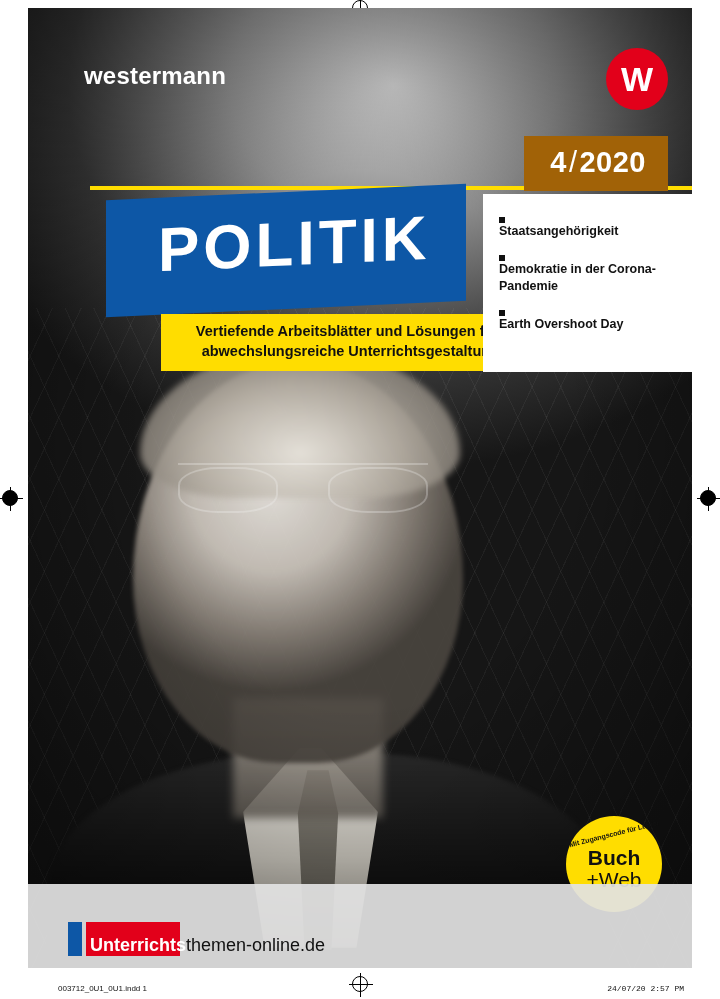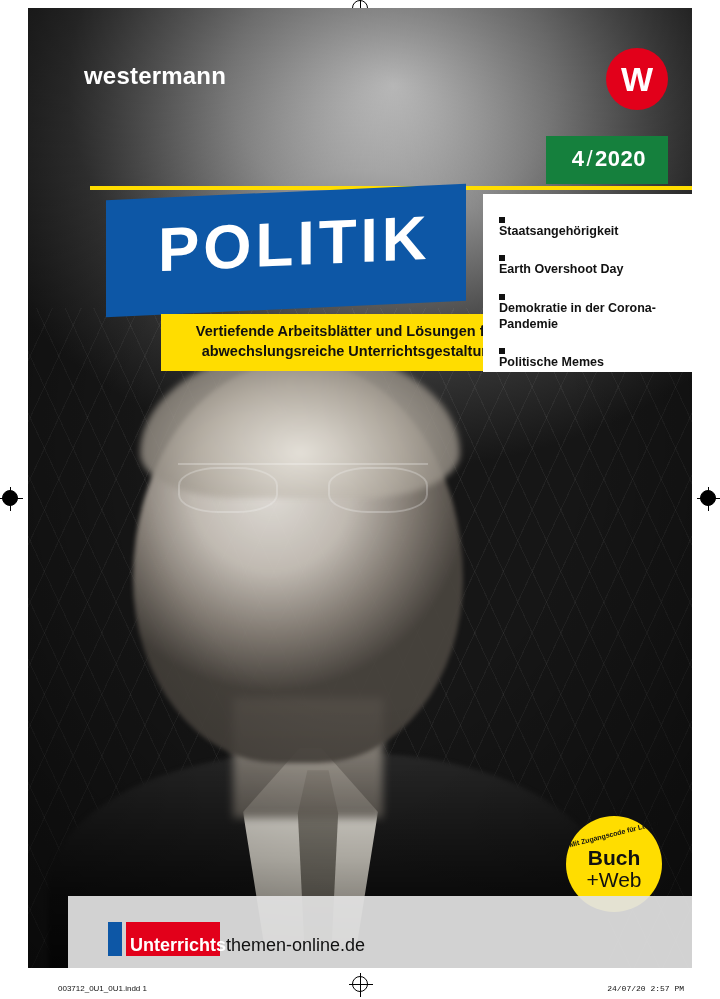--- a/index.html
+++ b/index.html
@@ -167,24 +167,24 @@
     position: absolute;
     left: 62px; top: 178px;
     width: 602px; height: 4px;
     background: #ffdd00;
   }
 
   
   #issue-box {
     position: absolute;
     right: 24px; top: 128px;
-    background: #15803d;
+    background: #a16207;
     color: #ffffff;
     padding: 10px 22px 12px 26px;
-    font-size: 22px;
+    font-size: 29px;
     font-weight: 700;
     letter-spacing: 0.5px;
   }
   #issue-box .sep { font-weight: 400; padding: 0 2px; }
 
   
   #title-block {
     position: absolute;
     left: 78px; top: 184px;
     width: 360px; height: 117px;
@@ -239,23 +239,22 @@
     width: 6px; height: 6px;
     background: #111;
     margin: 5px 8px 0 0;
     flex: 0 0 auto;
   }
 
   
   #bottom-bar {
     position: absolute;
     left: 0; right: 0; bottom: 0;
-    height: 72px;
+    height: 84px;
     background: rgba(226,226,226,0.93);
-    margin-left: 40px;
   }
   #utl-logo {
     position: absolute;
     left: 40px; bottom: 12px;
     display: flex;
     align-items: flex-end;
   }
   #utl-mark {
     width: 112px; height: 34px;
     position: relative;
@@ -357,29 +356,25 @@
       <div>abwechslungsreiche Unterrichtsgestaltung</div>
     </div>
 
     <div id="topics-panel">
       <div class="topic-item">
         <span class="topic-bullet"></span>
         <span>Staatsangehörigkeit</span>
       </div>
       <div class="topic-item">
         <span class="topic-bullet"></span>
-        <span>Earth Overshoot Day</span>
-      </div>
-      <div class="topic-item">
-        <span class="topic-bullet"></span>
         <span>Demokratie in der Corona-Pandemie</span>
       </div>
       <div class="topic-item">
         <span class="topic-bullet"></span>
-        <span>Politische Memes</span>
+        <span>Earth Overshoot Day</span>
       </div>
     </div>
 
     <div id="buchweb-sticker">
       <span class="small">Mit Zugangscode für Lehrer</span>
       <span class="l1">Buch</span>
       <span class="l2">+Web</span>
     </div>
 
     <div id="bottom-bar">

